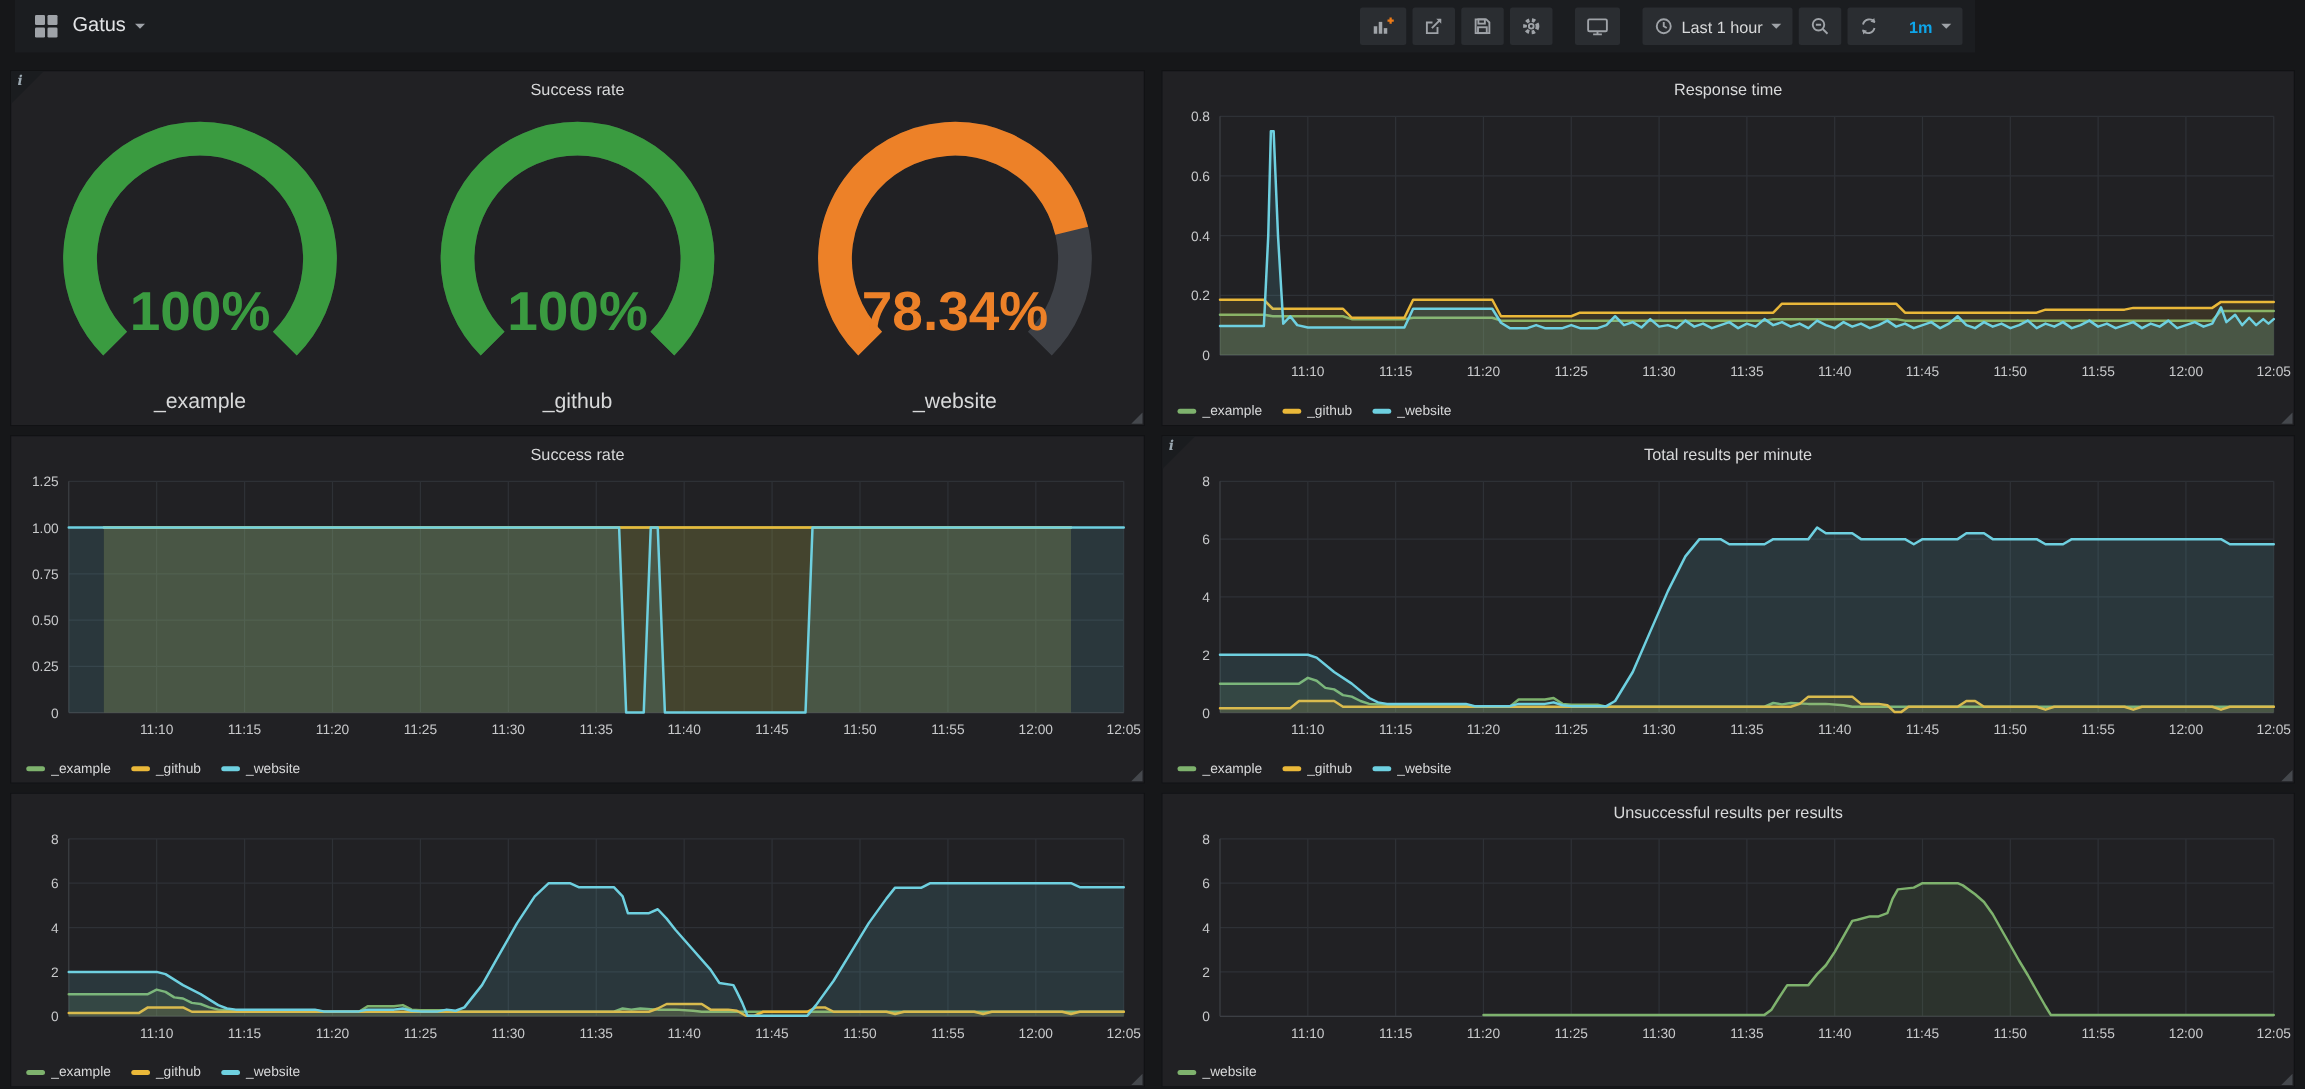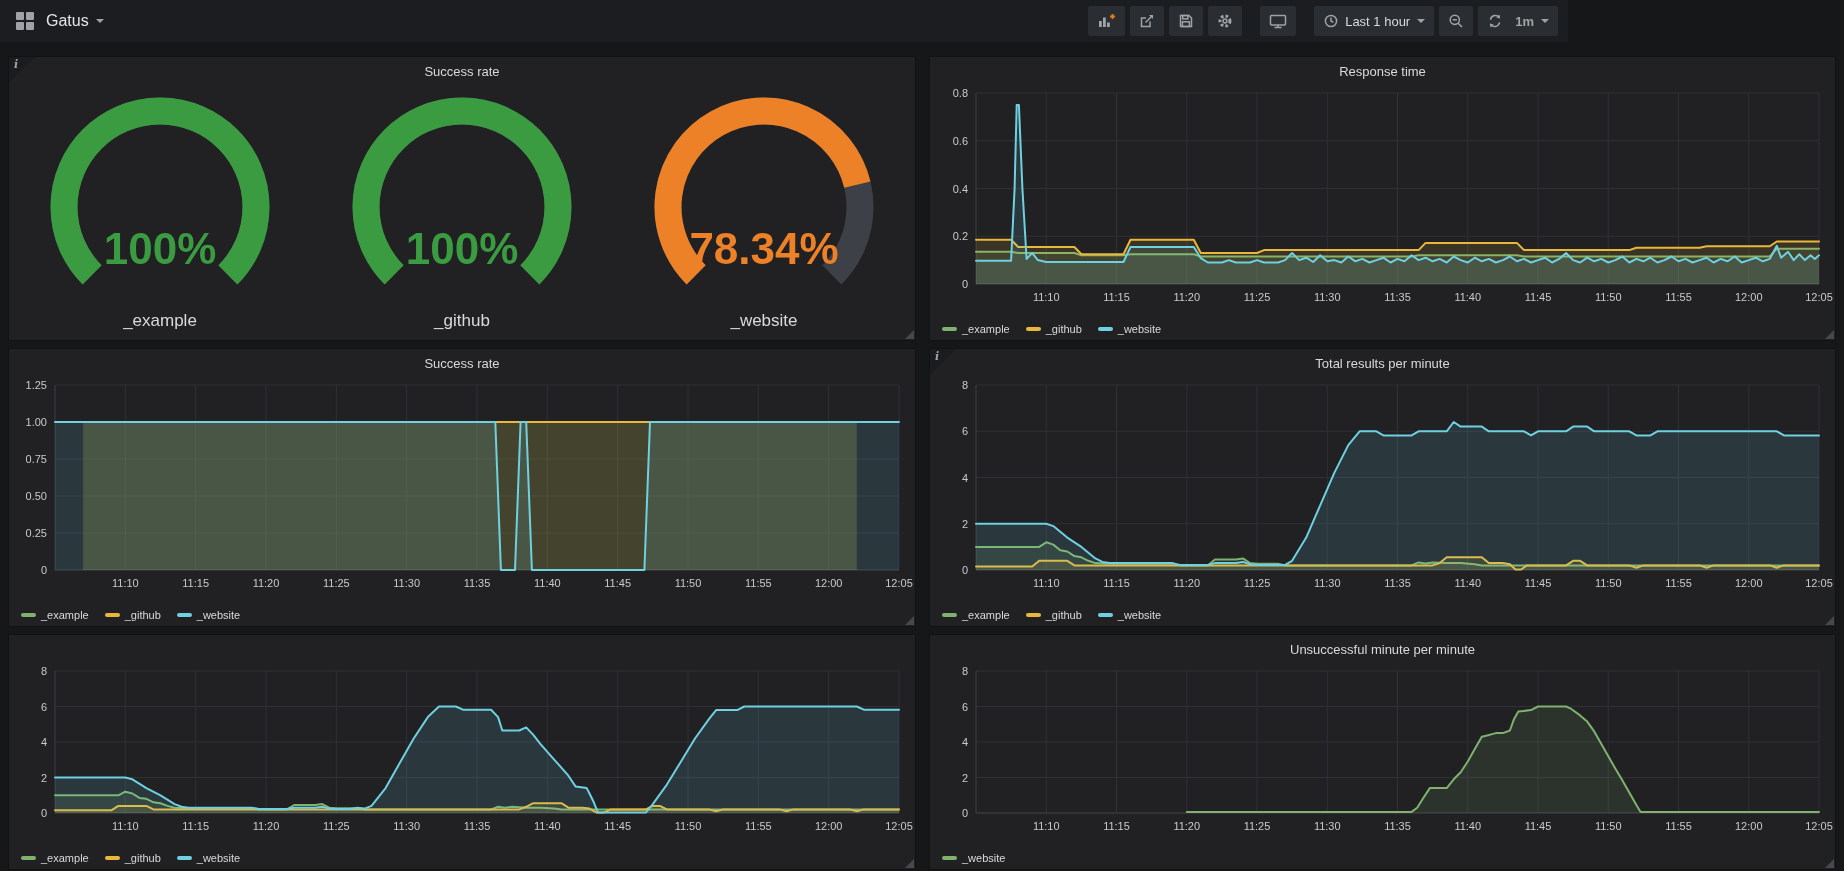--- a/index.html
+++ b/index.html
@@ -1,34 +1,34 @@
 <!DOCTYPE html>
 <html><head>
 <meta charset="utf-8">
 <style>
   *{margin:0;padding:0;box-sizing:border-box}
   html,body{width:1844px;height:871px;overflow:hidden}
   body{background:#161719;font-family:"Liberation Sans",sans-serif;color:#d8d9da;position:relative}
 
   
-  .navbar{position:absolute;top:0;left:0;width:1568px;height:42px;background:#1b1d20;
+  .navbar{position:absolute;top:0;left:12px;width:1568px;height:42px;background:#1b1d20;
           display:flex;align-items:center;padding:0 10px;z-index:5}
   .logo{display:grid;grid-template-columns:8px 8px;grid-template-rows:8px 8px;gap:2px;margin:0 12px 0 6px;cursor:pointer}
   .logo i{background:#9fa3a8;border-radius:1px}
   .brand{display:flex;align-items:center;font-size:16px;color:#e3e4e6;cursor:pointer}
   .caret{width:0;height:0;border-left:4px solid transparent;border-right:4px solid transparent;
          border-top:4px solid #9fa3a8;margin-left:7px;display:inline-block}
   .spacer{flex:1}
   .btn{height:30px;min-width:34px;background:#2a2d31;border-radius:2px;display:flex;align-items:center;
        justify-content:center;padding:12px 9px;margin-left:5px;cursor:pointer;font-size:13px;color:#d8d9da}
   .btn.gap{margin-left:18px}
   .btn svg{display:block}
   .ic{stroke:#9fa3a8;fill:none;stroke-width:1.5}
   .icf{fill:#9fa3a8;stroke:none}
-  .orange{color:#a3a3a3;font-weight:bold;margin-left:12px}
+  .orange{color:#0ea5e9;font-weight:bold;margin-left:24px}
   .tr-label{margin-left:6px}
 
   
   .panel{position:absolute;background:#212124;border:1px solid #111214}
   .p1{left:8px;top:56px;width:908px;height:285px}
   .p2{left:929px;top:56px;width:907px;height:285px}
   .p3{left:8px;top:348px;width:908px;height:279px}
   .p4{left:929px;top:348px;width:907px;height:279px}
   .p5{left:8px;top:634px;width:908px;height:236px}
   .p6{left:929px;top:634px;width:907px;height:236px}
@@ -429,21 +429,21 @@
       </span>
       <span class="legend-item">
         <span class="dash" style="background: rgb(110, 208, 224);"></span>
         <span>_website</span>
       </span>
     </div>
   <div class="resize-handle"></div>
 </div>
 
 <div class="panel p6">
-  <div class="panel-title">Unsuccessful minute per minute</div>
+  <div class="panel-title">Unsuccessful results per results</div>
   <div class="plot">
       <svg width="905" height="234" class="chart-svg">
         <line x1="46" y1="178" x2="889" y2="178" class="grid"></line>
         <text x="38" y="182" text-anchor="end" class="tick">0</text>
         <line x1="46" y1="142.5" x2="889" y2="142.5" class="grid"></line>
         <text x="38" y="146.5" text-anchor="end" class="tick">2</text>
         <line x1="46" y1="107" x2="889" y2="107" class="grid"></line>
         <text x="38" y="111" text-anchor="end" class="tick">4</text>
         <line x1="46" y1="71.5" x2="889" y2="71.5" class="grid"></line>
         <text x="38" y="75.5" text-anchor="end" class="tick">6</text>

